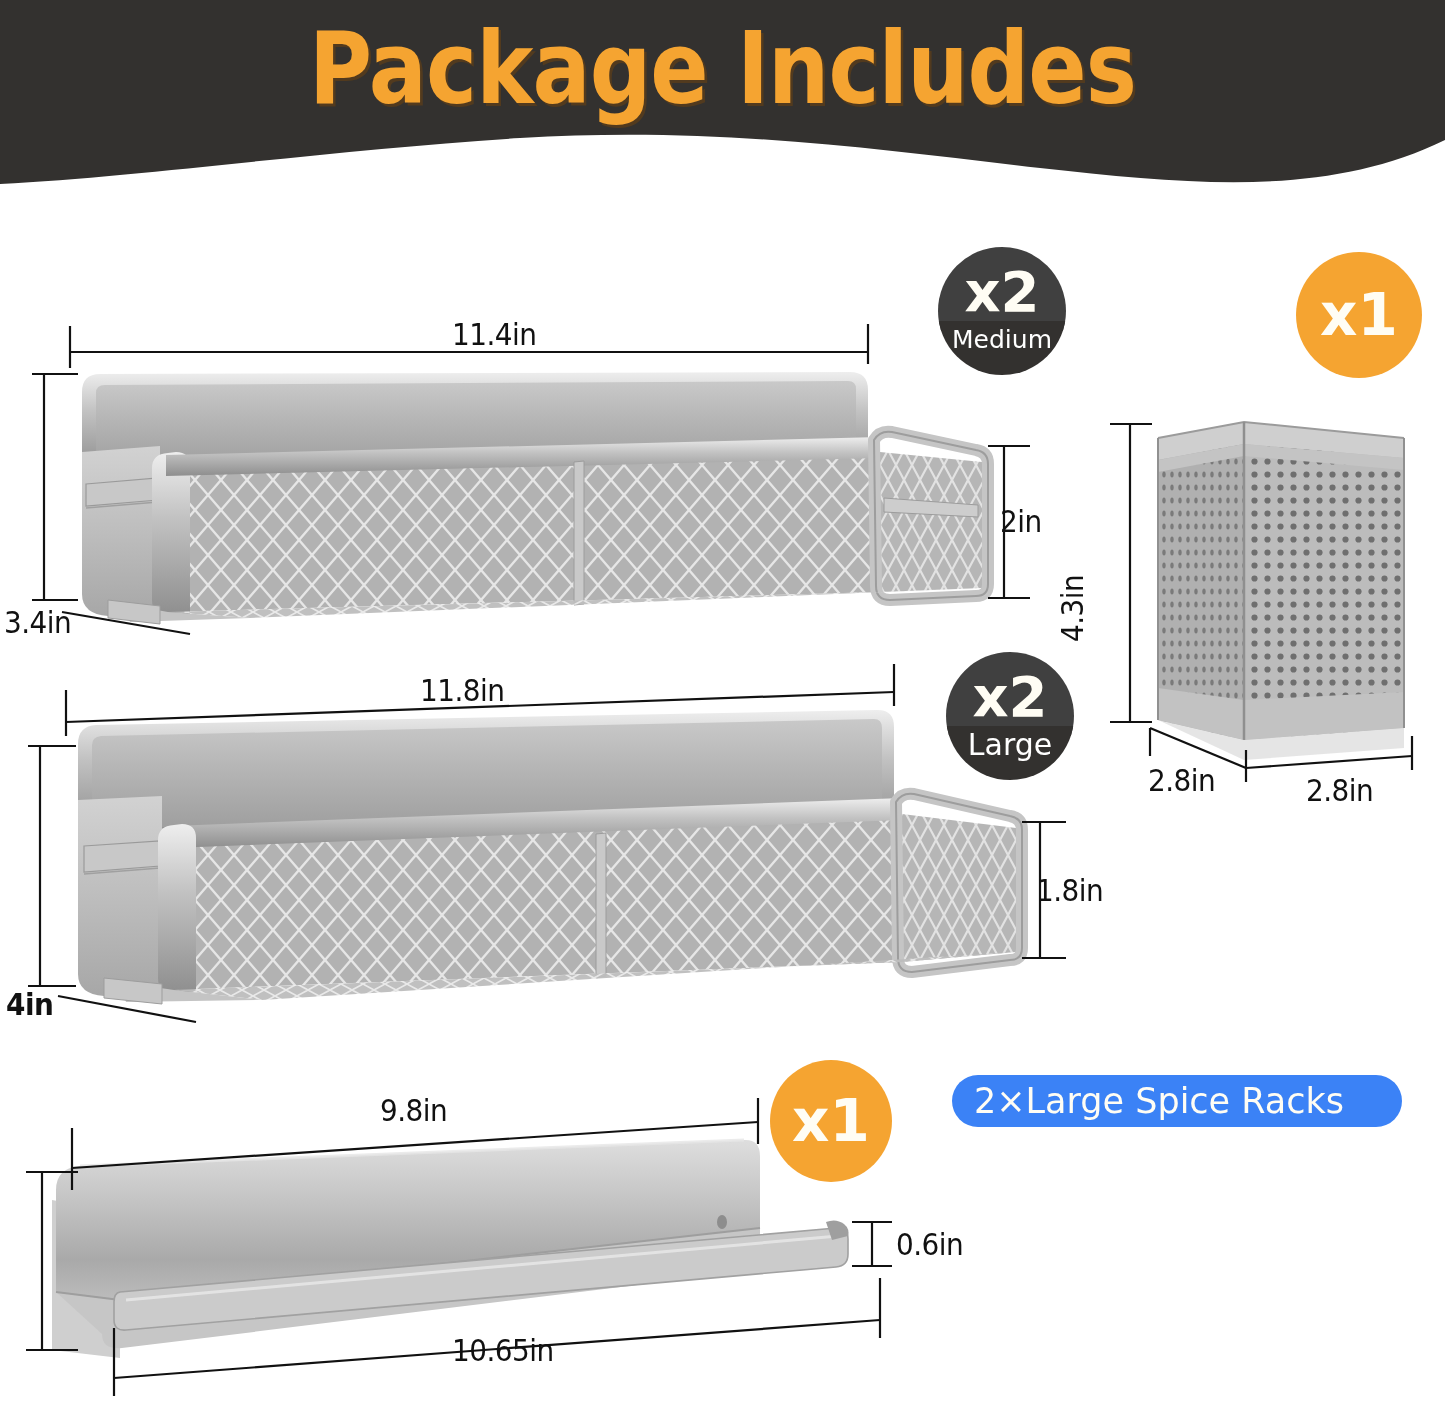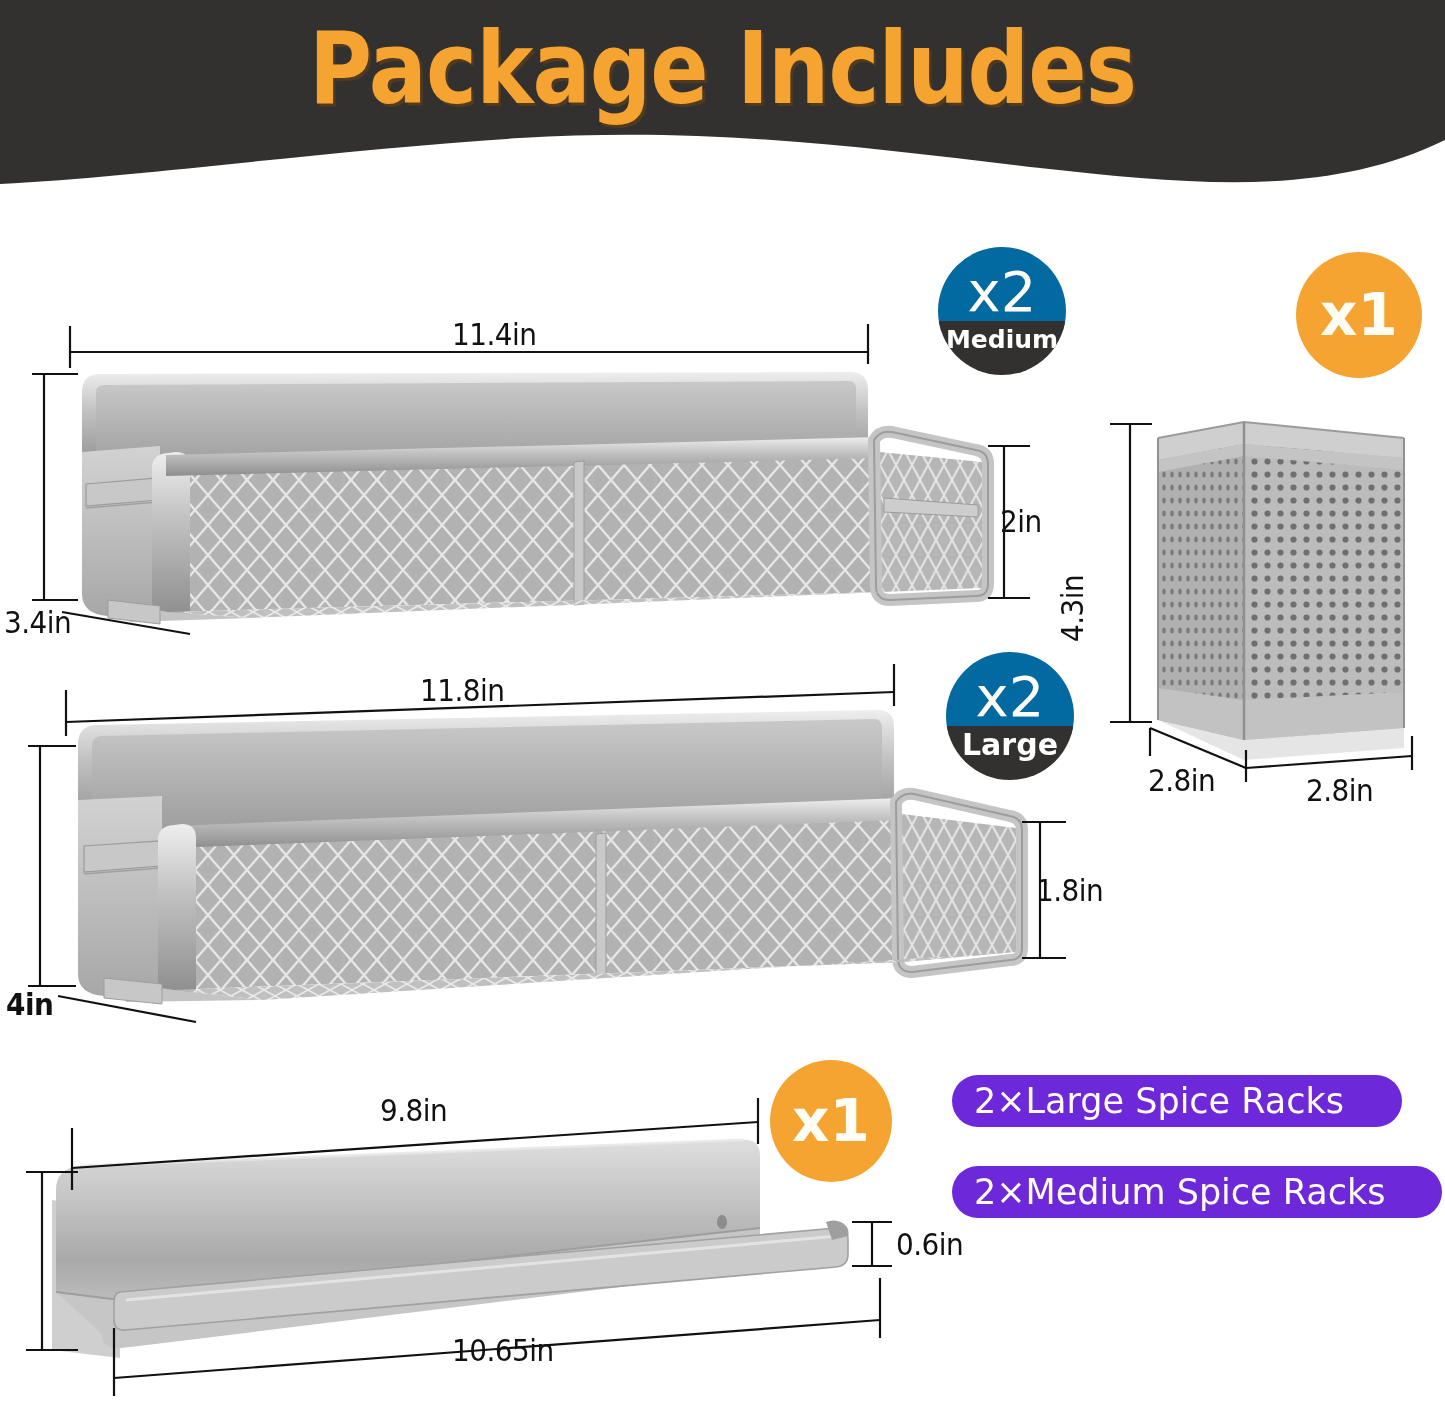--- a/index.html
+++ b/index.html
@@ -27,50 +27,50 @@
     text-shadow:3px 3px 0px rgba(120,70,10,.45);
     transform:scaleX(.86);
     transform-origin:center top;
     white-space:nowrap;
   }
 
   
   .badge{position:absolute;border-radius:50%;overflow:hidden;}
   .badge .top{
     position:absolute;left:0;top:0;width:100%;
-    background:#0369a1;
+    background:#404040;
     display:flex;align-items:center;justify-content:center;
-    color:#FFFDF4;font-weight:normal;
+    color:#FFFDF4;font-weight:bold;
     font-family:"DejaVu Sans", sans-serif;
   }
   .badge .bot{
     position:absolute;left:0;bottom:0;width:100%;
     background:#33312F;
     display:flex;align-items:flex-start;justify-content:center;
-    color:#FFFFFF;font-weight:bold;
+    color:#FFFFFF;font-weight:normal;
     font-family:"DejaVu Sans", sans-serif;
   }
   .badge.solid{background:#F5A431;display:flex;align-items:center;justify-content:center;
     color:#FFFDF4;font-weight:bold;font-family:"DejaVu Sans", sans-serif;text-align:center;}
 
   #badge-medium{left:938px;top:247px;width:128px;height:128px;}
   #badge-medium .top{height:78px;font-size:56px;line-height:78px;padding-top:6px;}
   #badge-medium .bot{height:50px;font-size:25px;line-height:30px;padding-top:4px;}
 
   #badge-large{left:946px;top:652px;width:128px;height:128px;}
   #badge-large .top{height:78px;font-size:56px;line-height:78px;padding-top:6px;}
   #badge-large .bot{height:50px;font-size:30px;line-height:30px;padding-top:4px;}
 
   #badge-cup{left:1296px;top:252px;width:126px;height:126px;font-size:58px;}
   #badge-towel{left:770px;top:1060px;width:122px;height:122px;font-size:58px;}
 
   
   .pill{
     position:absolute;
-    background:#6d28d9;
+    background:#3b82f6;
     color:#FFFDF4;
     border-radius:26px;
     font-family:"DejaVu Sans", sans-serif;
     font-size:35px;
     font-weight:normal;
     display:flex;align-items:center;
     padding-left:22px;
     box-sizing:border-box;
     white-space:nowrap;
     height:52px;
@@ -352,15 +352,14 @@
   <div class="badge" id="badge-large">
     <div class="top">x2</div>
     <div class="bot">Large</div>
   </div>
 
   <div class="badge solid" id="badge-cup">x1</div>
 
   <div class="badge solid" id="badge-towel">x1</div>
 
   <div class="pill" id="pill-0">2×Large Spice Racks</div>
-  <div class="pill" id="pill-1">2×Medium Spice Racks</div>
 
 </div>
 
 </body></html>

